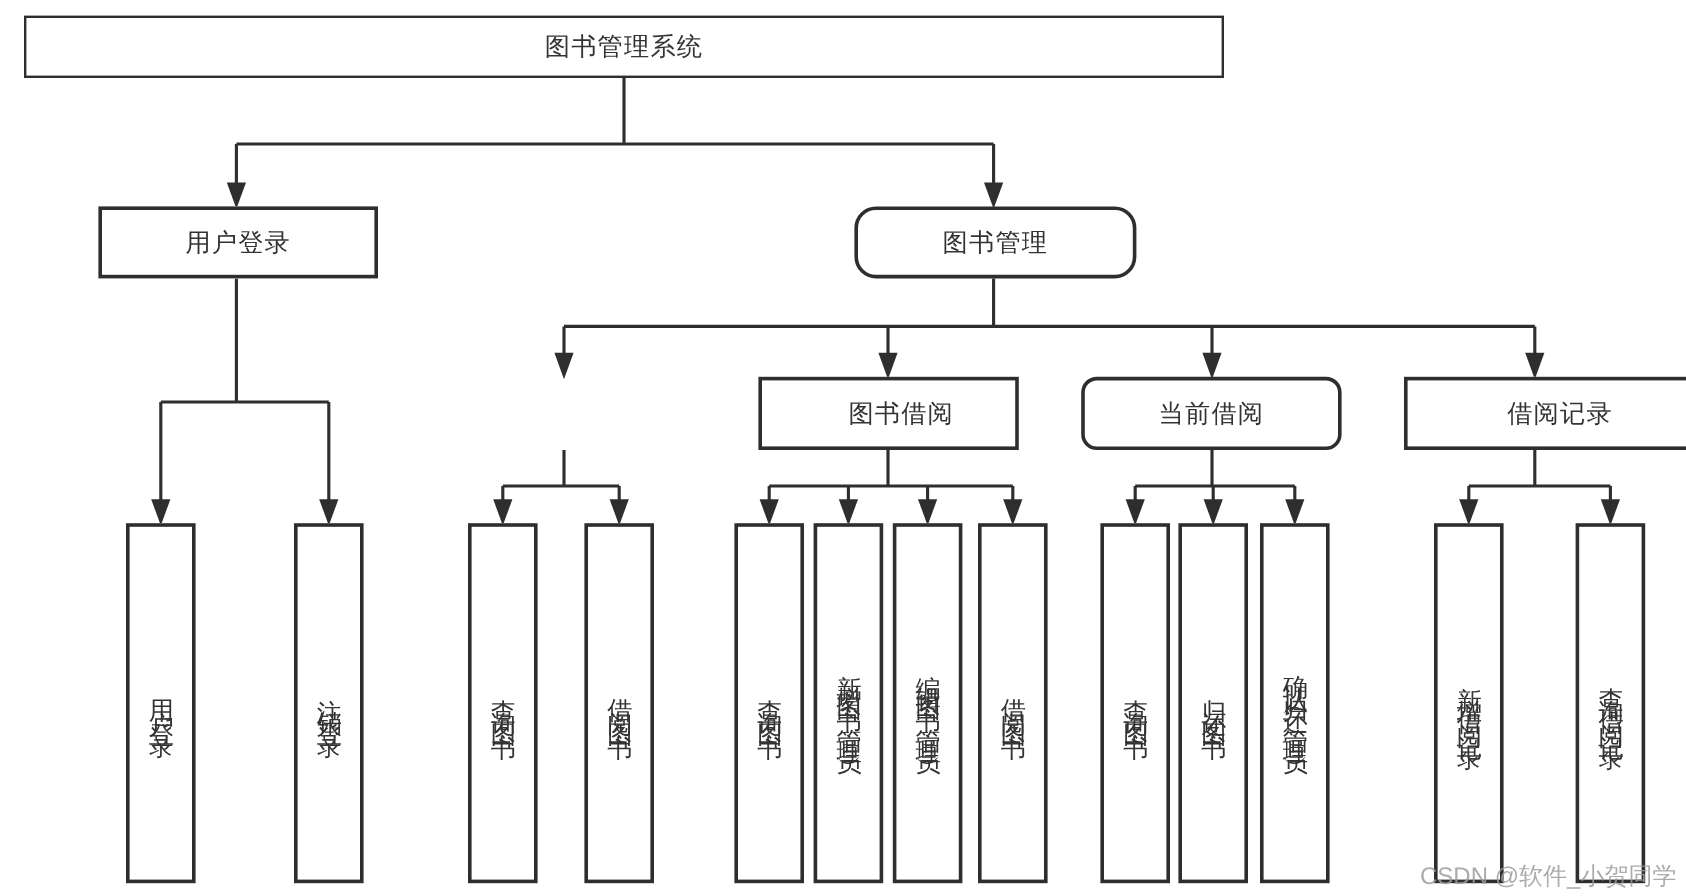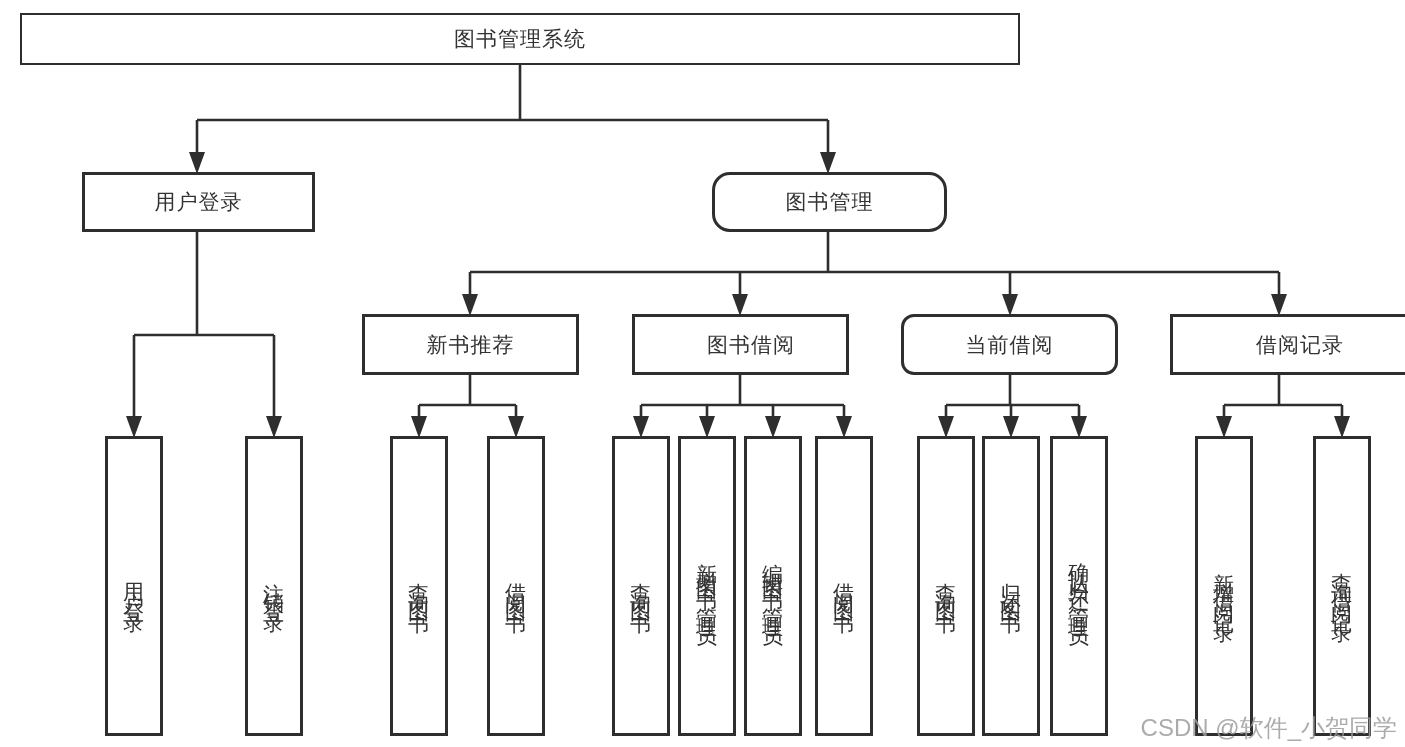--- a/index.html
+++ b/index.html
@@ -45,21 +45,21 @@
     font-size: 21px;
     letter-spacing: 10px;
     line-height: 1;
     color: #333333;
     white-space: nowrap;
   }
   .watermark {
     position: absolute;
     right: 8px;
     bottom: 3px;
-    font-size: 24px;
+    font-size: 20px;
     color: #9d9d9d;
     opacity: 0.85;
     z-index: 3;
     white-space: nowrap;
   }
 </style>
 </head>
 <body>
 
 <div class="canvas">
@@ -125,23 +125,20 @@
     <span class="hlabel">图书管理系统</span>
   </div>
 
   <div class="node" style="left:82px; top:172px; width:233px; height:60px;">
     <span class="hlabel">用户登录</span>
   </div>
   <div class="node" style="left:712px; top:172px; width:235px; height:60px;border-radius:18px;">
     <span class="hlabel">图书管理</span>
   </div>
 
-  <div class="node" style="left:362px; top:314px; width:217px; height:61px;">
-    <span class="hlabel">新书推荐</span>
-  </div>
   <div class="node" style="left:632px; top:314px; width:217px; height:61px;padding-left:21px;">
     <span class="hlabel">图书借阅</span>
   </div>
   <div class="node" style="left:901px; top:314px; width:217px; height:61px;border-radius:13px;">
     <span class="hlabel">当前借阅</span>
   </div>
   <div class="node" style="left:1170px; top:314px; width:260px; height:61px;">
     <span class="hlabel">借阅记录</span>
   </div>
 

